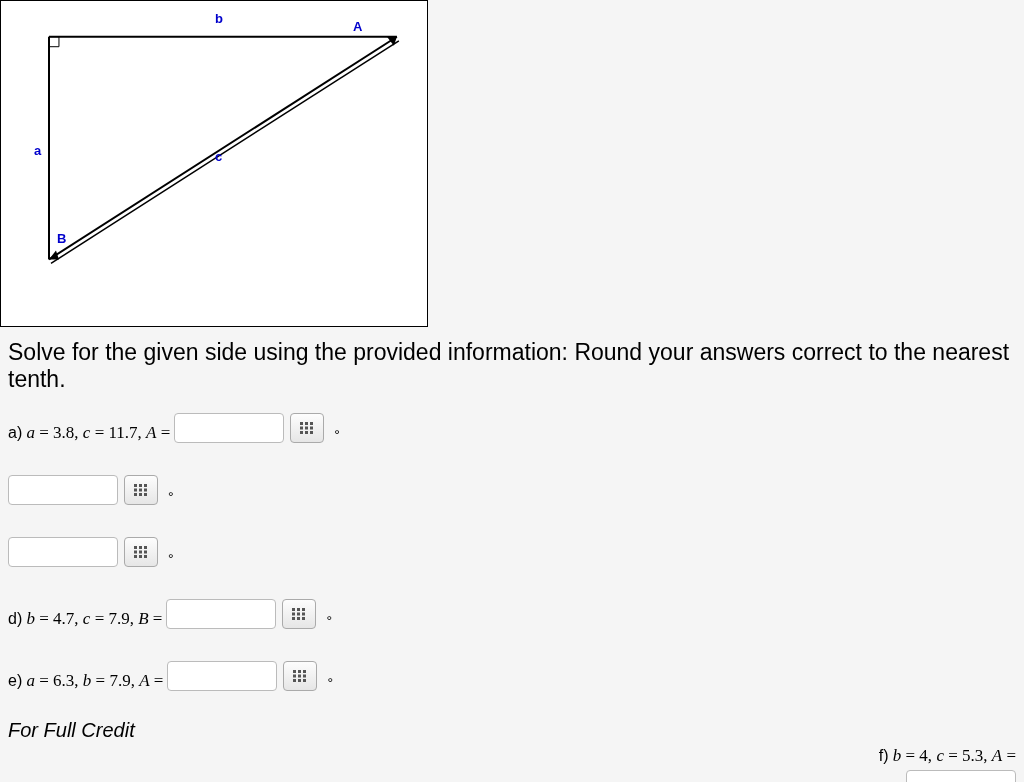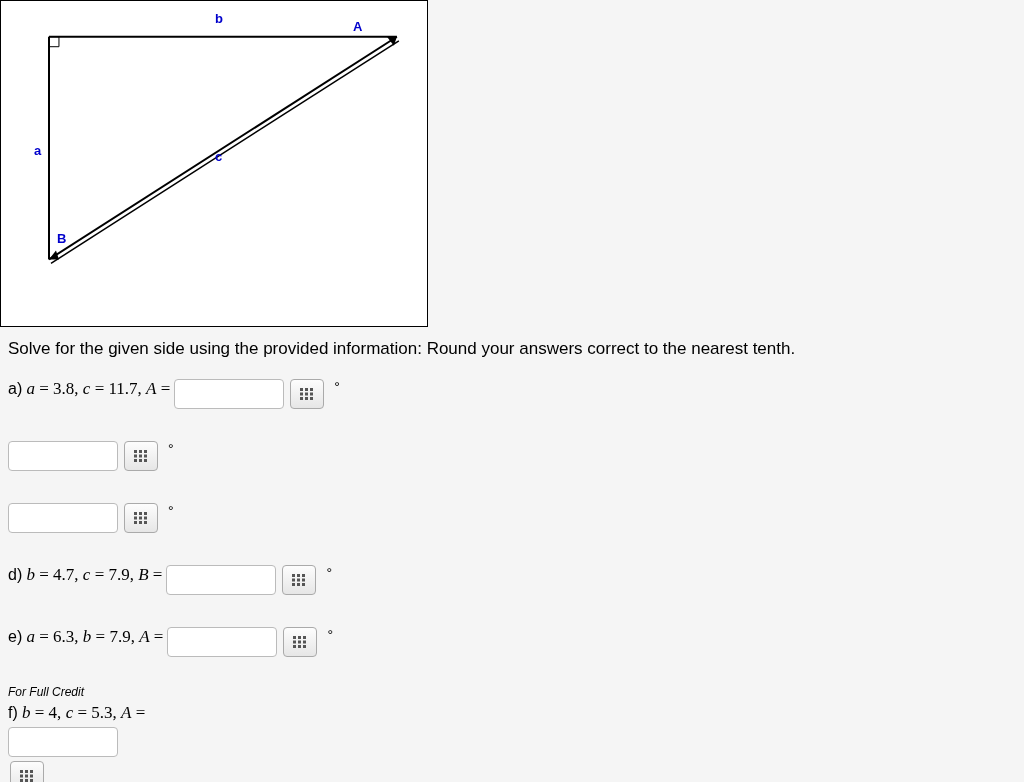--- a/index.html
+++ b/index.html
@@ -24,26 +24,26 @@
     }
     .diagram-label {
       position: absolute;
       color: #0000cc;
       font-family: Arial, sans-serif;
       font-size: 13px;
       font-weight: bold;
     }
     .instructions {
       padding: 12px 8px 4px 8px;
-      font-size: 17px;
+      font-size: 23px;
       color: #000;
     }
     .question-row {
       display: flex;
-      align-items: flex-start;
+      align-items: flex-end;
       gap: 4px;
       padding: 16px 8px;
     }
     .question-label {
       font-size: 17px;
       font-family: "Times New Roman", Times, serif;
       white-space: nowrap;
     }
     .question-label .part {
       font-family: Arial, sans-serif;
@@ -71,21 +71,21 @@
       cursor: pointer;
       margin-left: 2px;
     }
     .keypad-btn svg { width: 14px; height: 12px; }
     .degree {
       font-size: 14px;
       margin-left: 6px;
     }
     .credit-note {
       font-style: italic;
-      font-size: 12px;
+      font-size: 20px;
       padding: 12px 8px 0 8px;
     }
     .last-row { padding-top: 4px; flex-direction: column; }
   </style>
 </head>
 <body>
 
 <div class="diagram-box">
   <svg class="diagram-svg" viewBox="0 0 428 327">
 

